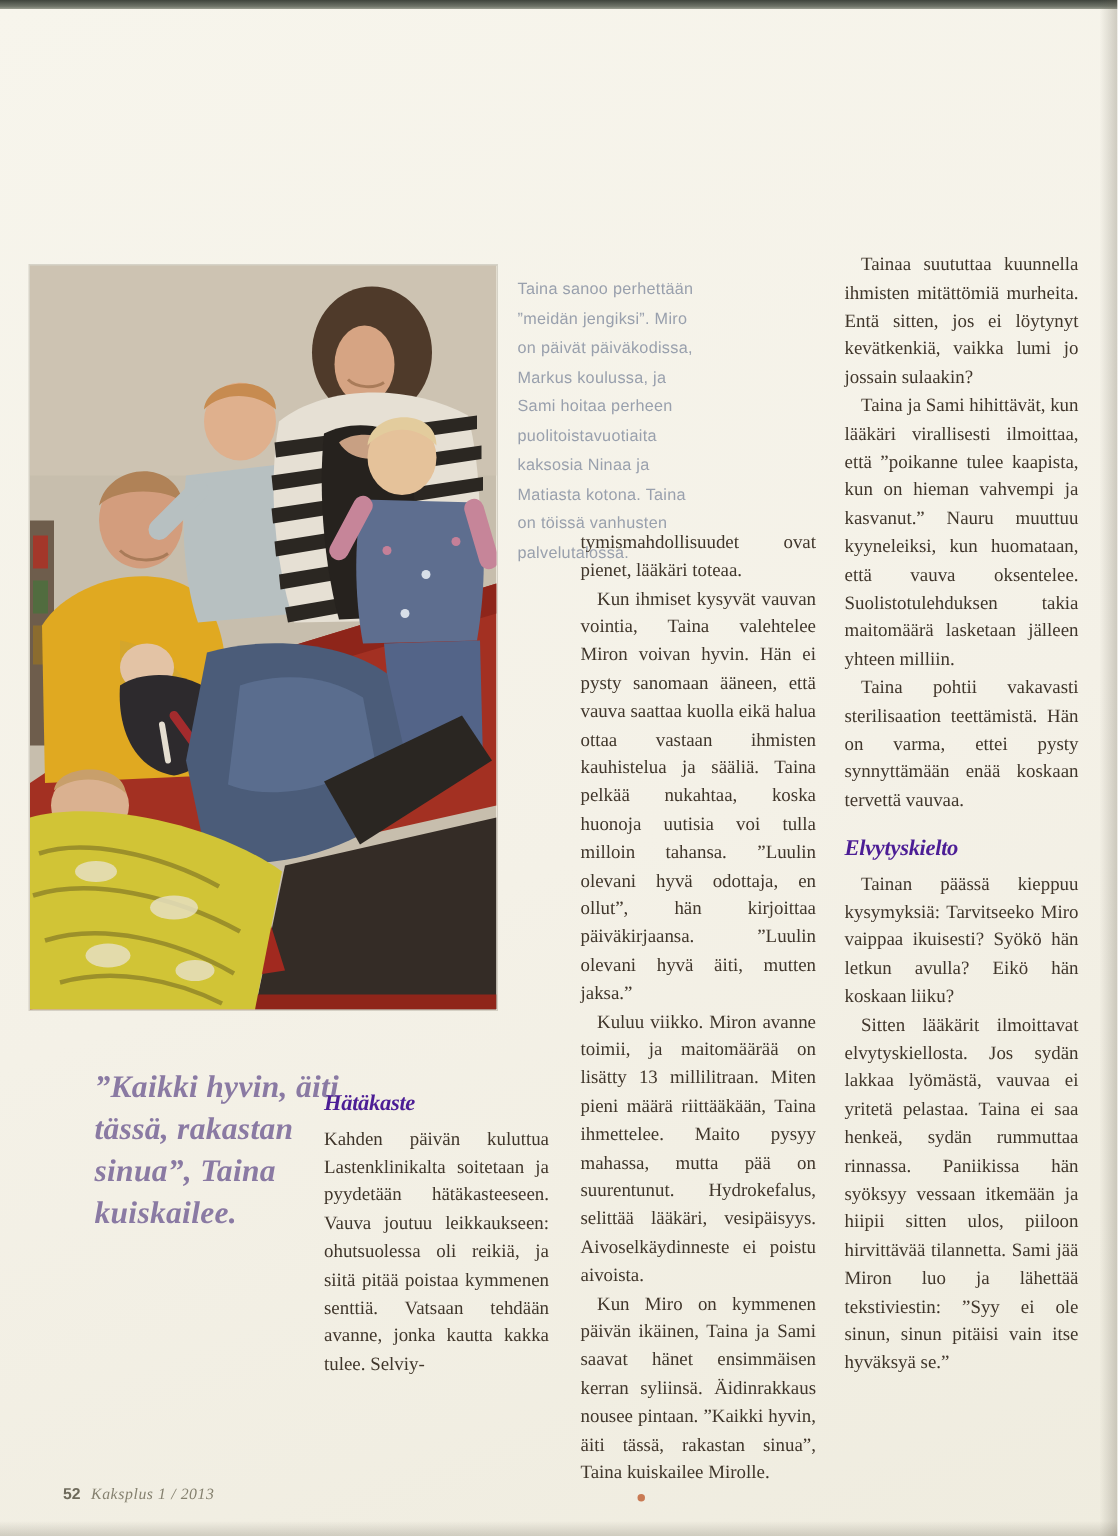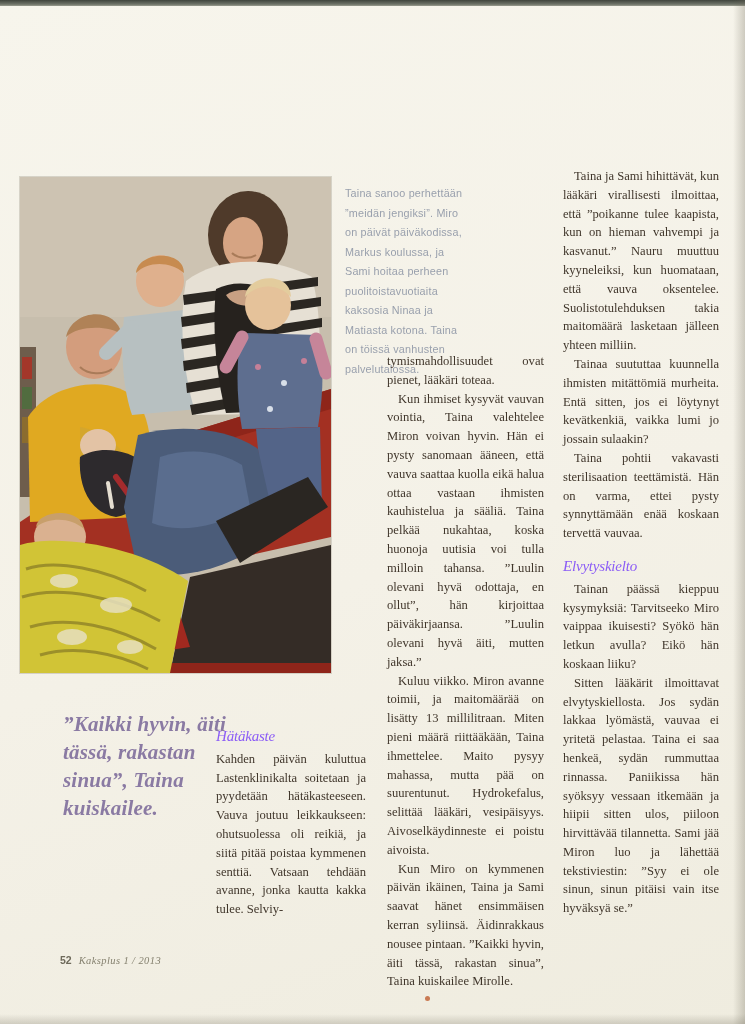--- a/index.html
+++ b/index.html
@@ -22,29 +22,29 @@
   .caption{position:absolute;left:345px;top:184px;width:126px;
     font-family:"Liberation Sans", sans-serif;
     font-size:10.8px;line-height:19.5px;color:#99a0ad;letter-spacing:0.2px;}
 
   .col{position:absolute;font-size:12.6px;line-height:18.8px;color:#40362b;}
   .col p{margin:0;text-align:justify;}
   .col p.ind{text-indent:11px;}
   .col1{left:216px;top:713px;width:150px;}
   .col2{left:387px;top:352px;width:157px;}
   .col3{left:563px;top:167px;width:156px;}
-  h3.subhead{margin:14px 0 4px 0;font-size:15px;font-style:italic;font-weight:normal;
-    color:#8b5cf6;letter-spacing:-0.2px;white-space:nowrap;}
+  h3.subhead{margin:14px 0 4px 0;font-size:15px;font-style:italic;font-weight:bold;
+    color:#4c1d95;letter-spacing:-0.2px;white-space:nowrap;}
   b.name{font-weight:bold;color:#2f2417;}
 
   .pull-quote{position:absolute;left:28px;top:710px;width:185px;
     font-size:21px;line-height:28px;font-style:italic;font-weight:bold;
     color:#8a7aa3;letter-spacing:0.2px;margin-left:35px;}
 
-  .footer{position:absolute;left:42px;top:954px;color:#85816f;font-size:10.5px;margin-left:18px;}
+  .footer{position:absolute;left:42px;top:990px;color:#85816f;font-size:10.5px;}
   .footer .pagenum{font-family:"Liberation Sans", sans-serif;font-weight:bold;color:#6e6a5b;}
   .footer .issue{font-style:italic;font-family:"Liberation Serif", serif;margin-left:7px;letter-spacing:0.4px;}
 
   .accent-dot{position:absolute;left:425px;top:996px;width:5px;height:5px;border-radius:50%;
     background:#c2653a;opacity:0.85;}
 </style>
 </head>
 <body>
 
 <div class="scan-top-edge"></div>
@@ -150,22 +150,22 @@
 
 <div class="col col2">
   <p>tymismahdollisuudet ovat pienet, lääkäri toteaa.</p>
   <p class="ind">Kun ihmiset kysyvät vauvan vointia, Taina valehtelee Miron voivan hyvin. Hän ei pysty sanomaan ääneen, että vauva saattaa kuolla eikä halua ottaa vastaan ihmisten kauhistelua ja sääliä. Taina pelkää nukahtaa, koska huonoja uutisia voi tulla milloin tahansa. ”Luulin olevani hyvä odottaja, en ollut”, hän kirjoittaa päiväkirjaansa. ”Luulin olevani hyvä äiti, mutten jaksa.”</p>
   <p class="ind">Kuluu viikko. Miron avanne toimii, ja maitomäärää on lisätty 13 millilitraan. Miten pieni määrä riittääkään, Taina ihmettelee. Maito pysyy mahassa, mutta pää on suurentunut. Hydrokefalus, selittää lääkäri, vesipäisyys. Aivoselkäydinneste ei poistu aivoista.</p>
   <p class="ind">Kun Miro on kymmenen päivän ikäinen, Taina ja Sami saavat hänet ensimmäisen kerran syliinsä. Äidinrakkaus nousee pintaan. ”Kaikki hyvin, äiti tässä, rakastan sinua”, Taina kuiskailee Mirolle.</p>
 
 </div>
 
 <div class="col col3">
+  <p class="ind">Tainaa suututtaa kuunnella ihmisten mitättömiä murheita. Entä sitten, jos ei löytynyt kevätkenkiä, vaikka lumi jo jossain sulaakin?</p>
   <p class="ind">Taina ja Sami hihittävät, kun lääkäri virallisesti ilmoittaa, että ”poikanne tulee kaapista, kun on hieman vahvempi ja kasvanut.” Nauru muuttuu kyyneleiksi, kun huomataan, että vauva oksentelee. Suolistotulehduksen takia maitomäärä lasketaan jälleen yhteen milliin.</p>
-  <p class="ind">Tainaa suututtaa kuunnella ihmisten mitättömiä murheita. Entä sitten, jos ei löytynyt kevätkenkiä, vaikka lumi jo jossain sulaakin?</p>
   <p class="ind">Taina pohtii vakavasti sterilisaation teettämistä. Hän on varma, ettei pysty synnyttämään enää koskaan tervettä vauvaa.</p>
   <h3 class="subhead">Elvytyskielto</h3>
   <p class="ind">Tainan päässä kieppuu kysymyksiä: Tarvitseeko Miro vaippaa ikuisesti? Syökö hän letkun avulla? Eikö hän koskaan liiku?</p>
   <p class="ind">Sitten lääkärit ilmoittavat elvytyskiellosta. Jos sydän lakkaa lyömästä, vauvaa ei yritetä pelastaa. Taina ei saa henkeä, sydän rummuttaa rinnassa. Paniikissa hän syöksyy vessaan itkemään ja hiipii sitten ulos, piiloon hirvittävää tilannetta. Sami jää Miron luo ja lähettää tekstiviestin: ”Syy ei ole sinun, sinun pitäisi vain itse hyväksyä se.”</p>
 
 </div>
 
 <div class="footer">
   <span class="pagenum">52</span><span class="issue">Kaksplus 1 / 2013</span>
 </div>

